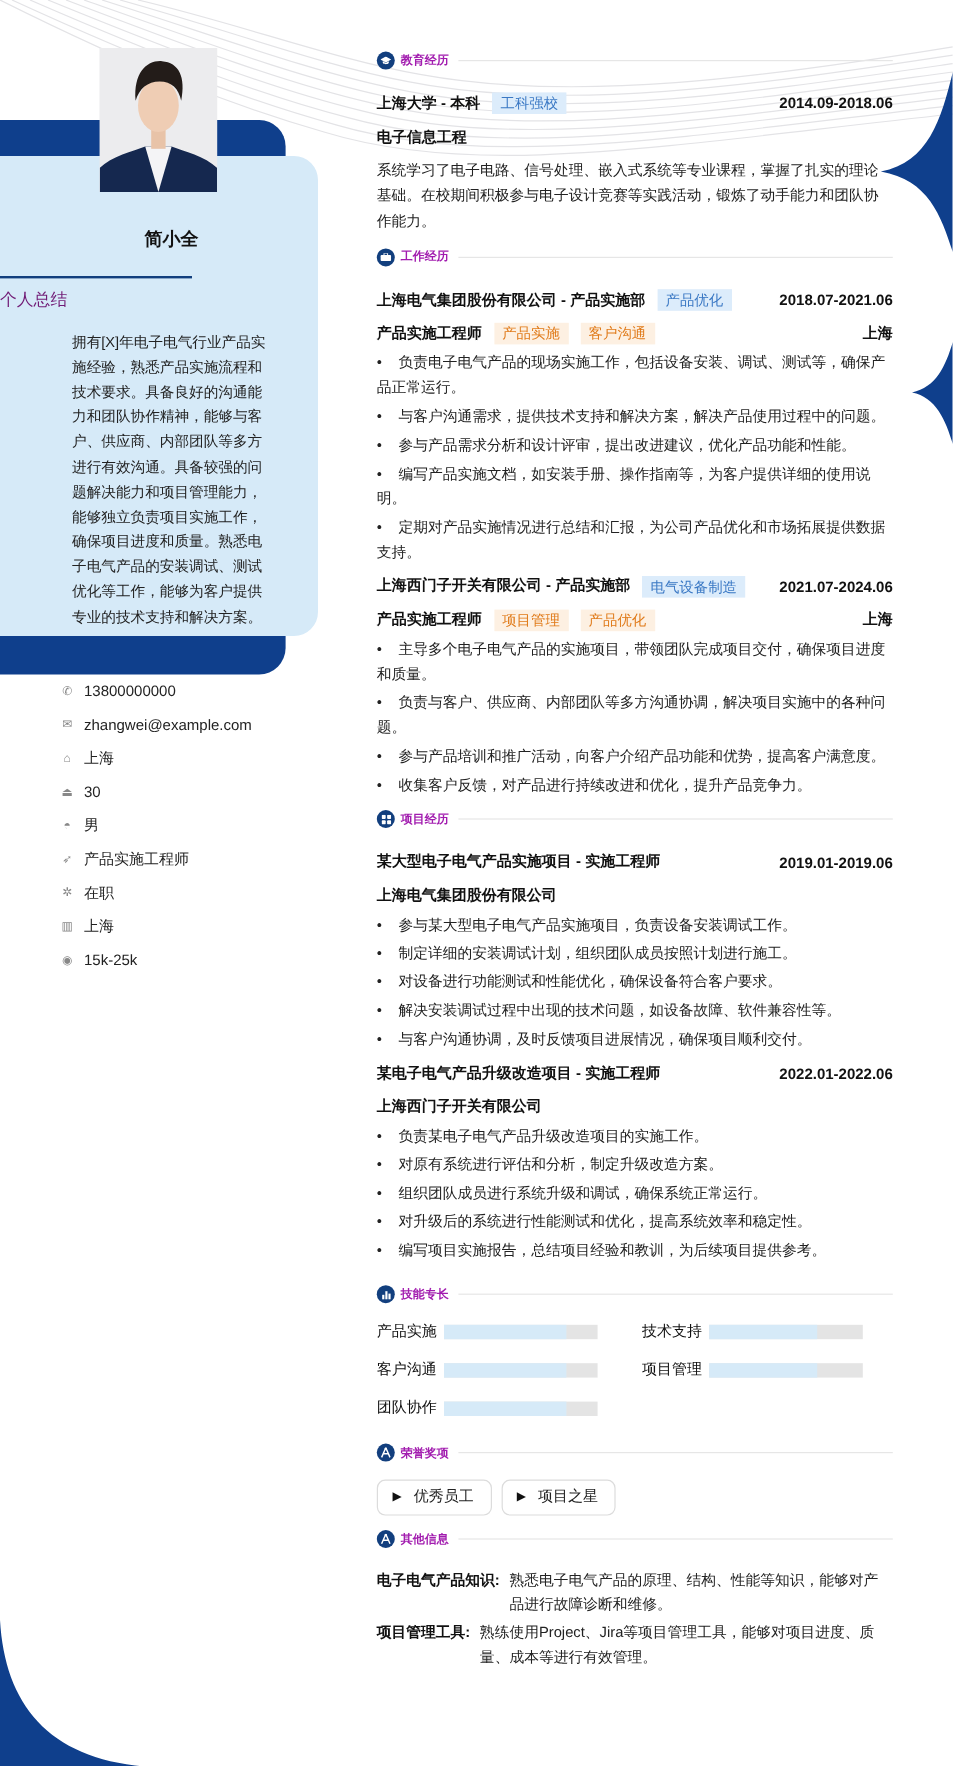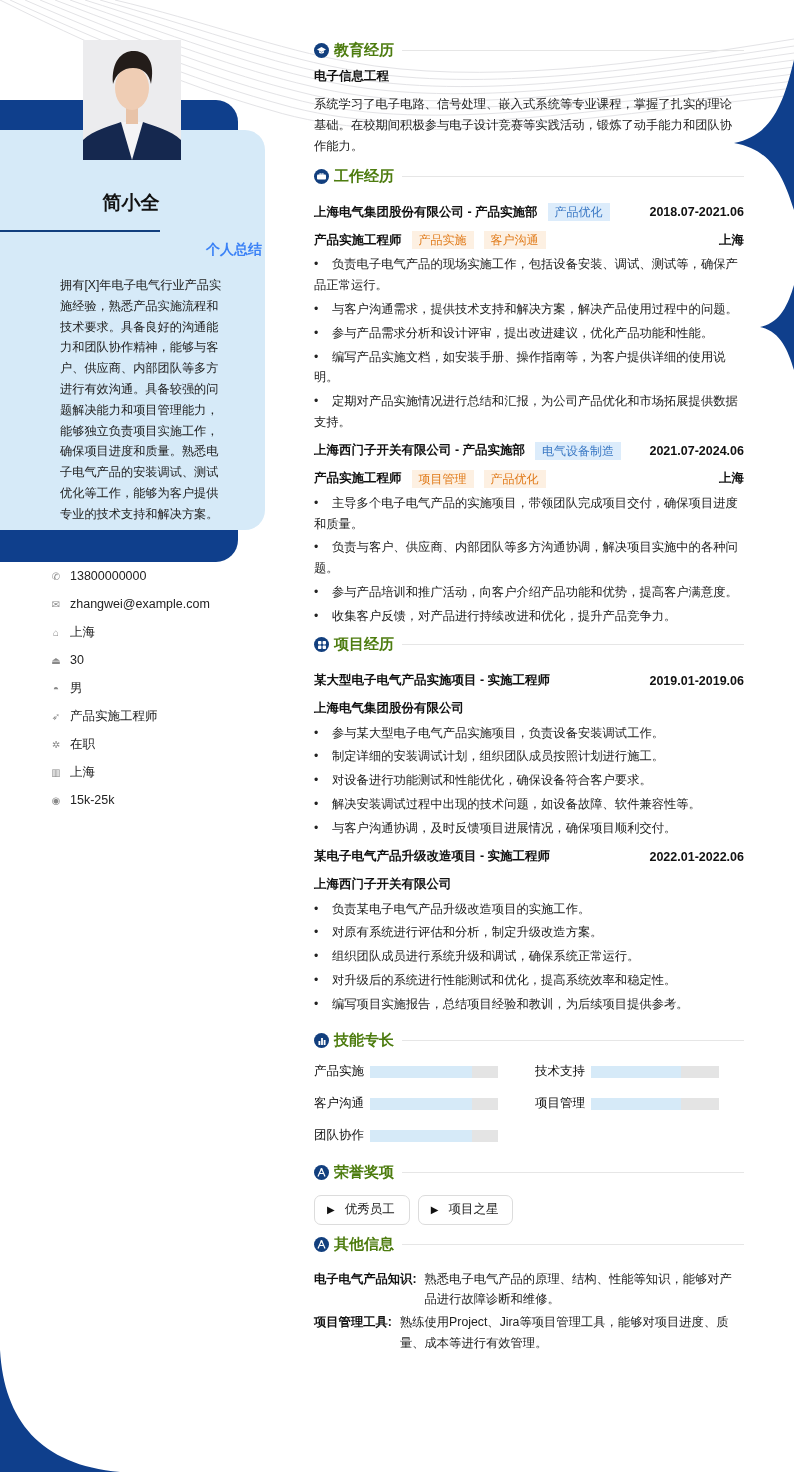--- a/index.html
+++ b/index.html
@@ -2,31 +2,31 @@
 <html><head>
 <meta charset="utf-8">
 <style>
 *{box-sizing:border-box;margin:0;padding:0}
 html,body{width:794px;height:1472px;overflow:hidden;background:#fff}
 body{position:relative;font-family:"Liberation Sans","DejaVu Sans",sans-serif;color:#222;font-size:12px}
 .deco{position:absolute;pointer-events:none}
 .sidebar-band{position:absolute;left:0;top:100px;width:238px;height:462px;background:#0f3f8c;border-radius:0 22px 22px 0}
 .sidebar-card{position:absolute;left:0;top:130px;width:265px;height:400px;background:#d6eaf8;border-radius:0 20px 20px 0}
 .photo{position:absolute;left:83px;top:40px;width:98px;height:120px;background:#e9e9eb;overflow:hidden}
-.name{position:absolute;left:0;top:190px;width:262px;text-align:center;padding-left:0;font-size:19px;font-weight:bold;color:#111}
+.name{position:absolute;left:12px;top:190px;width:262px;text-align:center;padding-left:0;font-size:15px;font-weight:bold;color:#111}
 .name-line{position:absolute;left:0;top:230px;width:160px;height:2px;background:#123f7e}
-.summary-title{position:absolute;left:0;top:241px;width:262px;text-align:right;font-size:14px;font-weight:bold;color:#3b82f6}
+.summary-title{position:absolute;left:0;top:241px;width:262px;text-align:left;font-size:14px;font-weight:normal;color:#701a75}
 .summary{position:absolute;left:60px;top:275px;width:165px;font-size:12.2px;line-height:20.8px;color:#222}
 .contact{position:absolute;left:50px;top:562px;width:200px}
 .contact-item{height:28px;display:flex;align-items:center;font-size:12.5px;color:#222}
 .contact-item .ic{width:12px;height:12px;margin-right:8px;color:#888;font-size:10px;display:flex;align-items:center;justify-content:center}
 .main{position:absolute;left:314px;top:38px;width:430px}
 .sec-h{display:flex;align-items:center;height:24px}
 .sec-ic{width:15px;height:15px;border-radius:50%;background:#123f7e;display:flex;align-items:center;justify-content:center;margin-right:5px}
-.sec-title{font-size:15px;font-weight:bold;color:#4d7c0f}
+.sec-title{font-size:10px;font-weight:bold;color:#a21caf}
 .sec-rule{flex:1;height:1px;background:#e6e6e6;margin-left:8px}
 .row{display:flex;align-items:center;height:28px;font-size:12.5px}
 .row .b{font-weight:bold;color:#111}
 .row .spacer{flex:1}
 .tag{display:inline-block;padding:1px 7px;margin-left:10px;font-size:12px;line-height:16px}
 .tag.blue{background:#dcecfb;color:#3a78c4}
 .tag.orange{background:#fdf0e2;color:#e07a19}
 .para{font-size:12.3px;line-height:20.8px;color:#222;margin-top:4px}
 .bullets{list-style:none;margin-top:0}
 .bullets li{font-size:12.3px;line-height:20.8px;color:#222;margin-bottom:3px;text-indent:0}
@@ -133,20 +133,26 @@
 
   <div class="sec-h">
     <span class="sec-ic">
         <svg width="9" height="7" viewBox="0 0 9 7">
           <path d="M4.5 0 L9 2.5 L4.5 5 L0 2.5 Z M2 4 L2 5.5 C3 6.8 6 6.8 7 5.5 L7 4 L4.5 5.4 Z" fill="#fff"></path>
         </svg>
       </span>
     <span class="sec-title">教育经历</span>
     <span class="sec-rule"></span>
   </div>
+  <div class="row" style="margin-top:10px">
+    <span class="b">上海大学 - 本科</span>
+    <span class="tag blue">工科强校</span>
+    <span class="spacer"></span>
+    <span class="b">2014.09-2018.06</span>
+  </div>
   <div class="row">
     <span class="b">电子信息工程</span>
   </div>
   <div class="para">系统学习了电子电路、信号处理、嵌入式系统等专业课程，掌握了扎实的理论基础。在校期间积极参与电子设计竞赛等实践活动，锻炼了动手能力和团队协作能力。</div>
 
   <div class="sec-h" style="margin-top:8px">
     <span class="sec-ic">
         <svg width="9" height="7" viewBox="0 0 9 7">
           <rect x="0" y="1.5" width="9" height="5" rx="1" fill="#fff"></rect>
           <rect x="3" y="0" width="3" height="2" fill="none" stroke="#fff" stroke-width="0.8"></rect>

